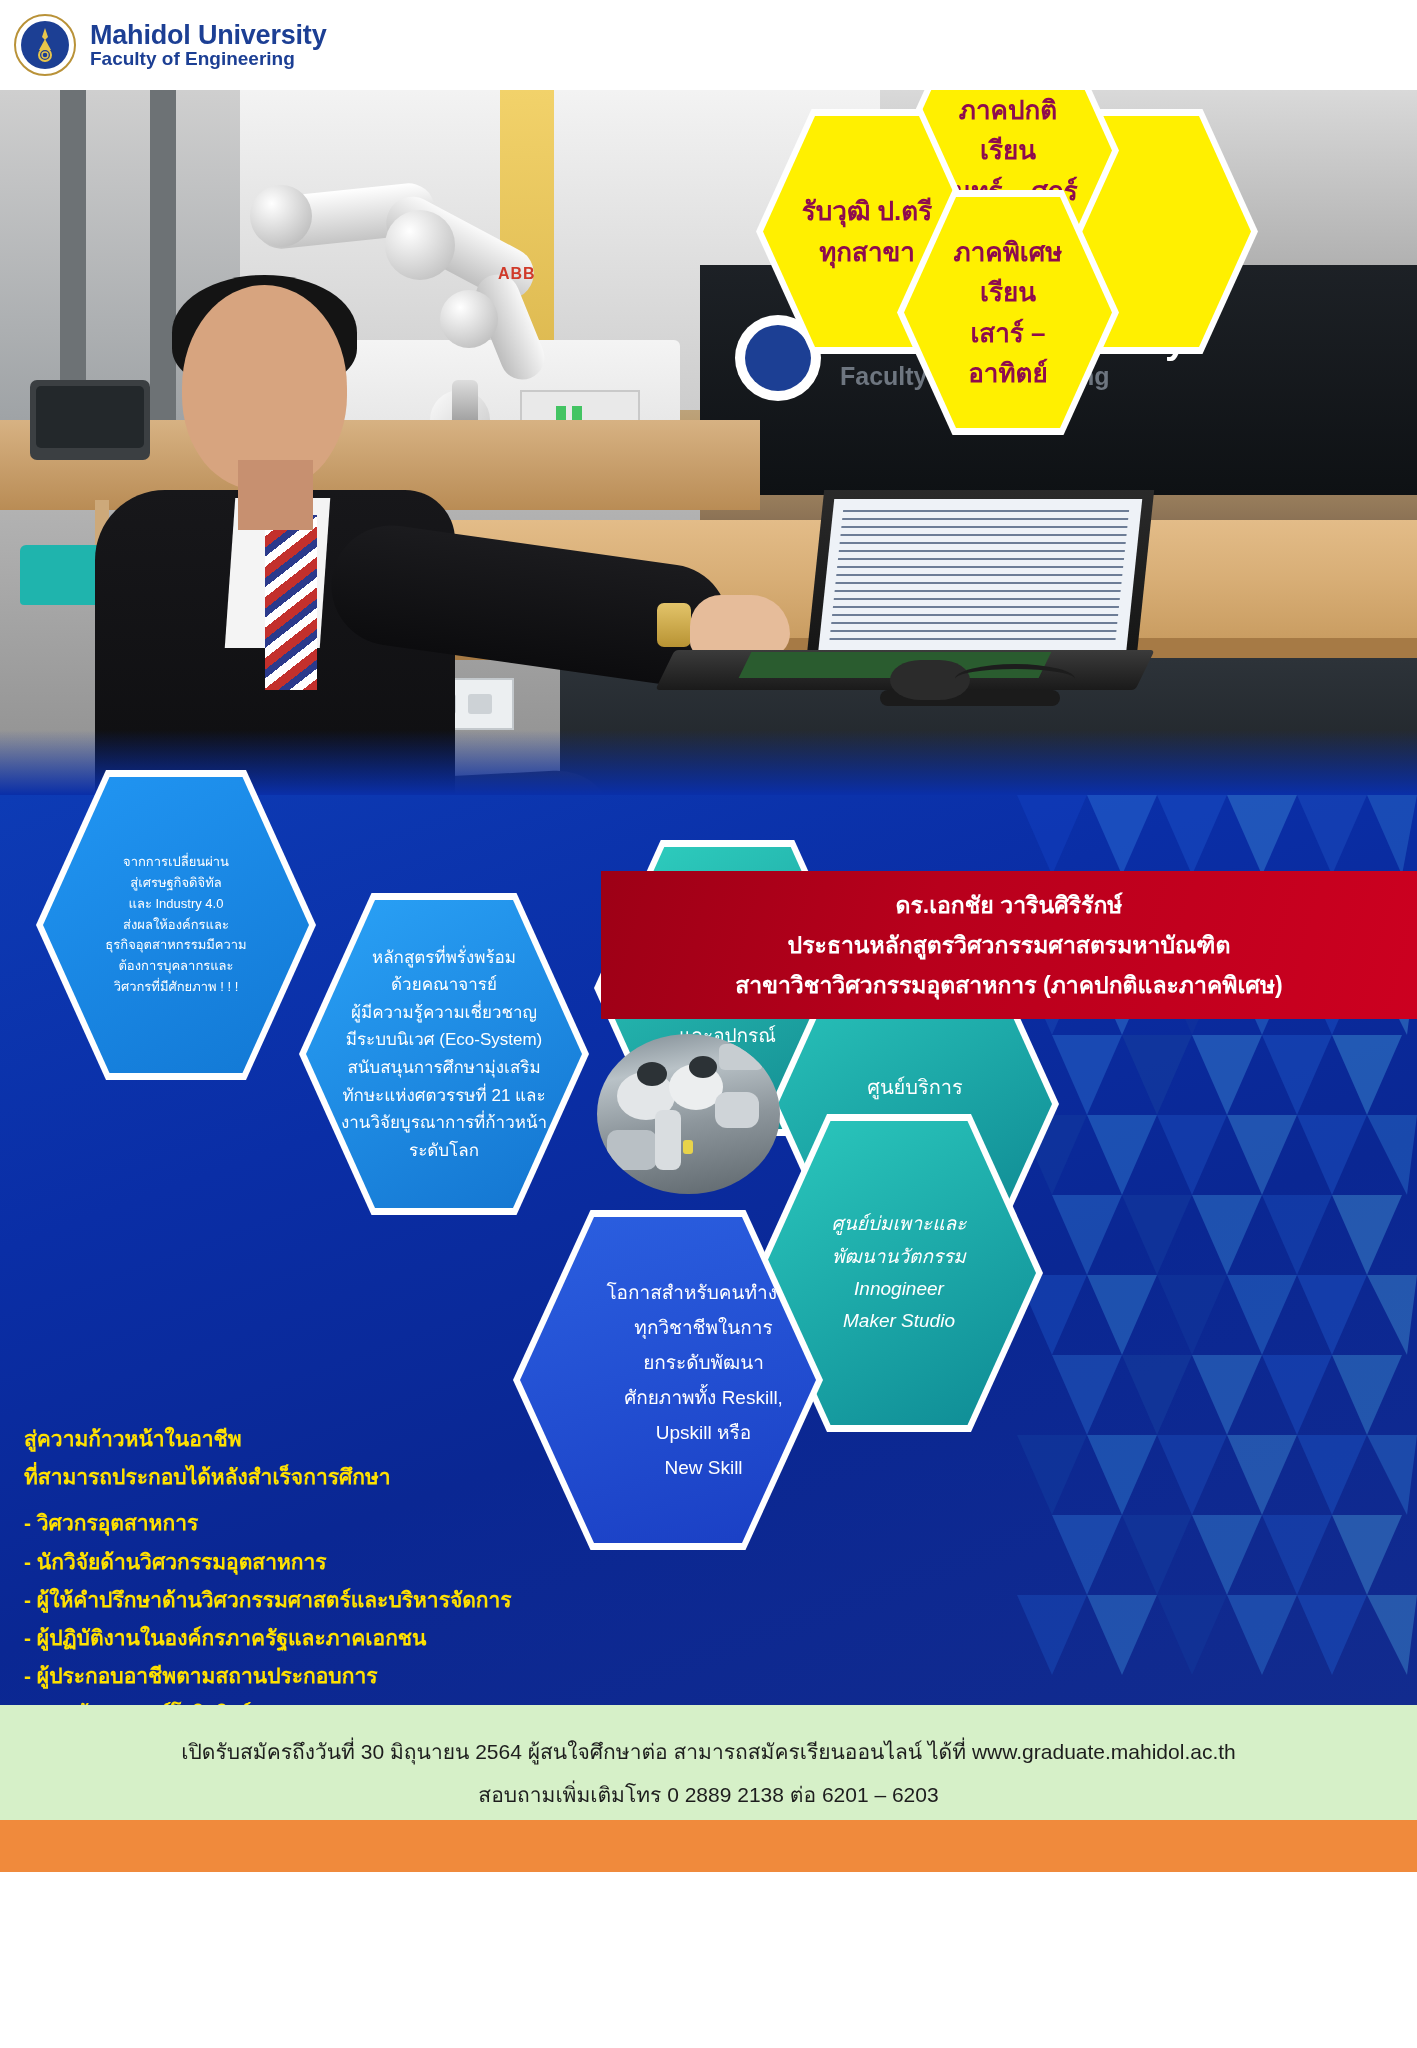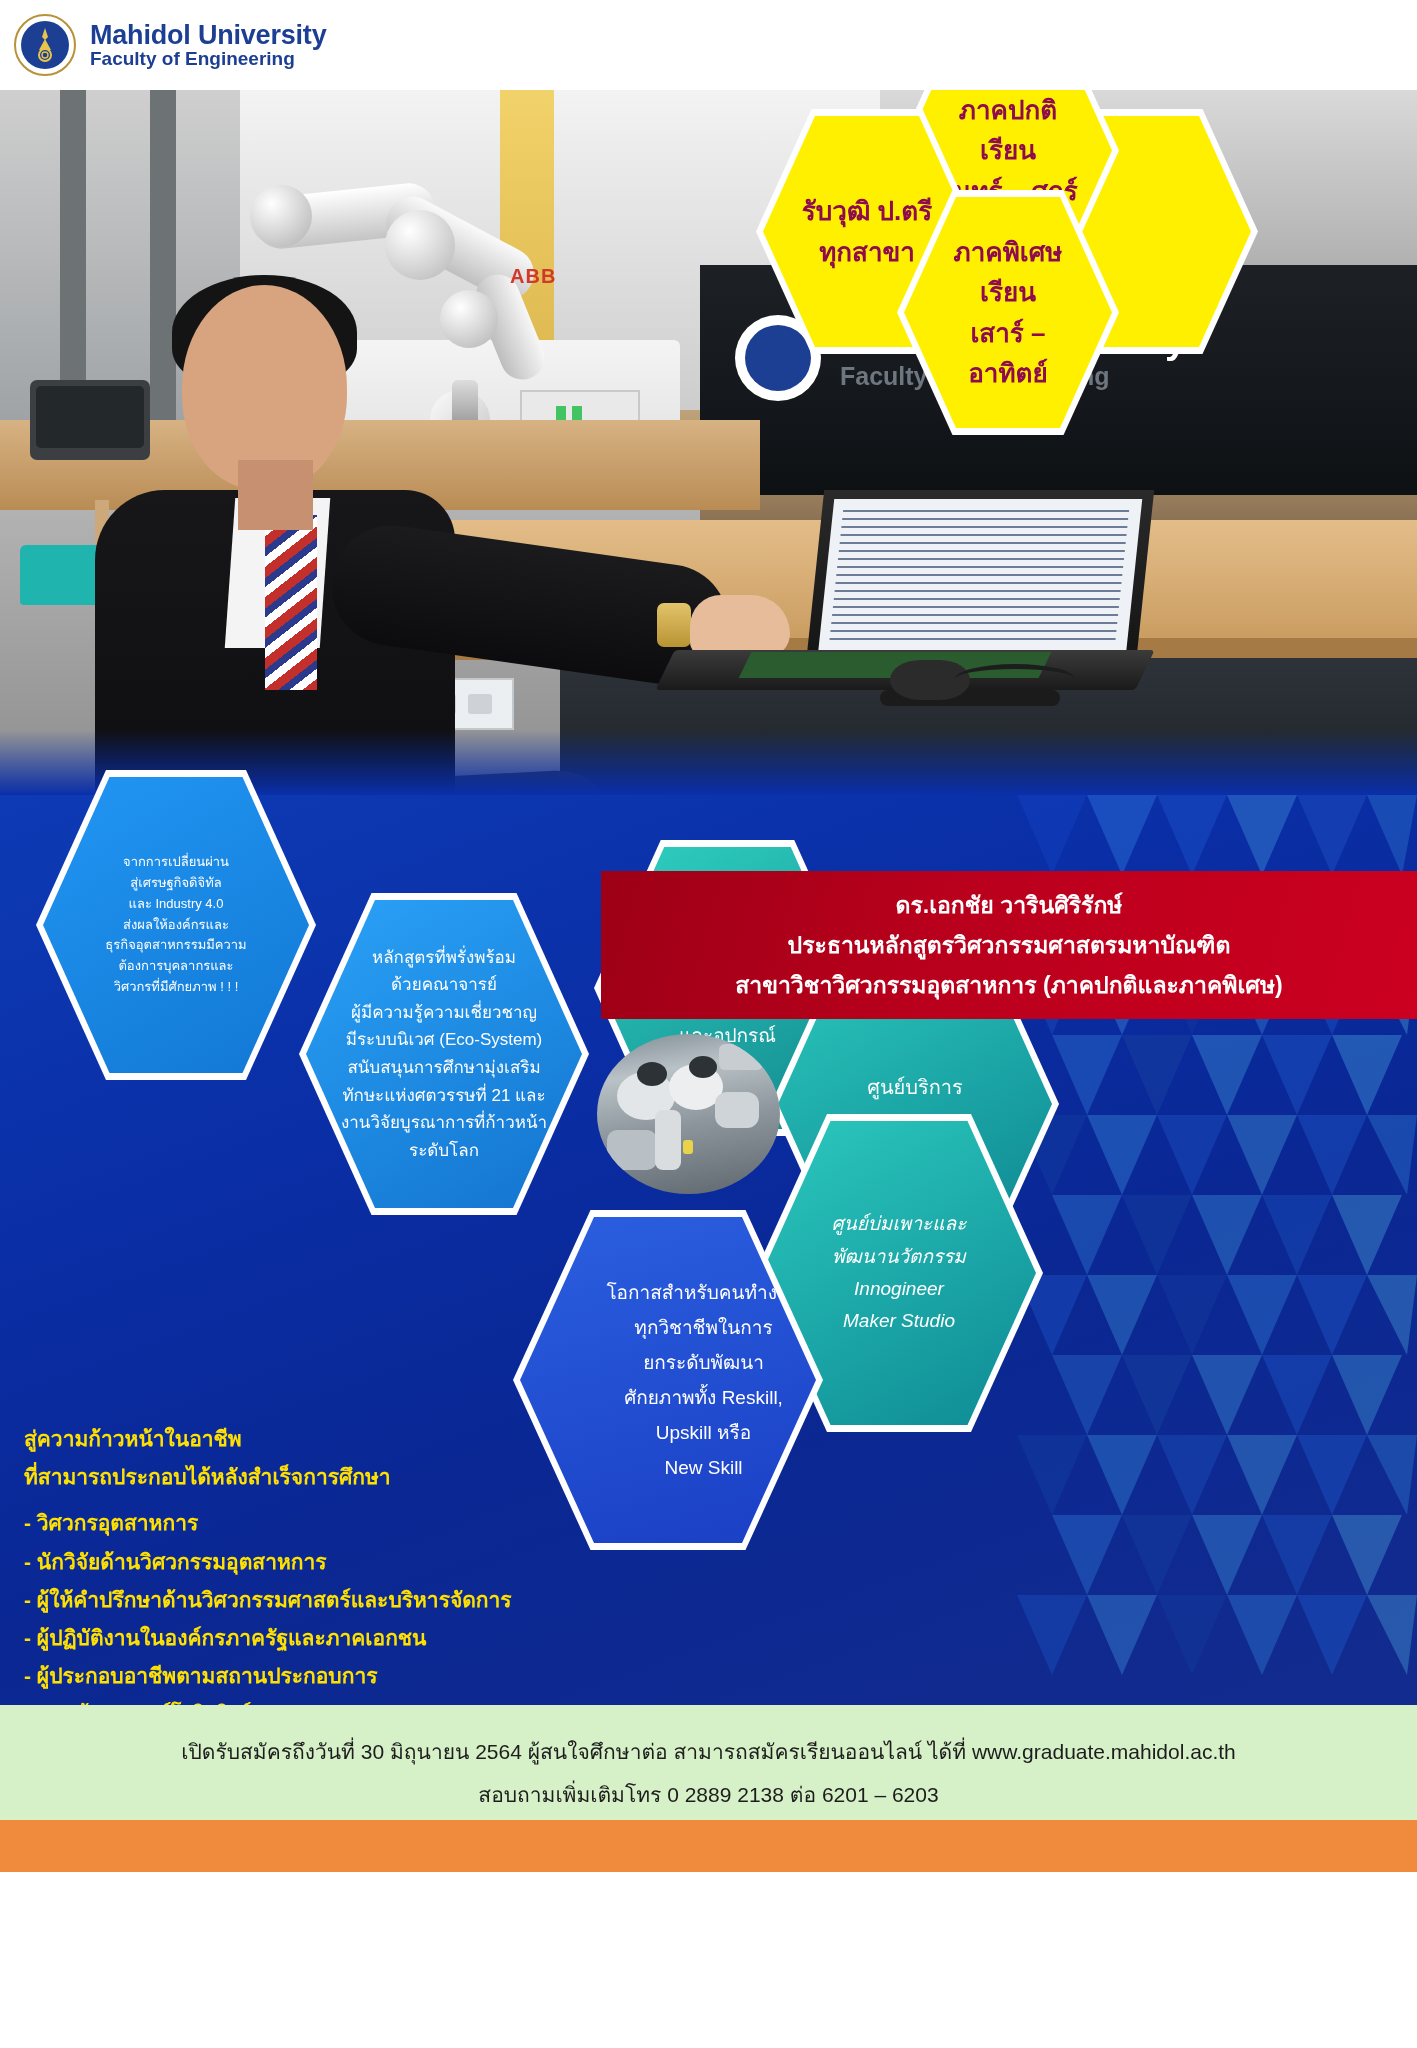--- a/index.html
+++ b/index.html
@@ -78,21 +78,21 @@
 
   
   .arm-base { left:430px; top:300px; width:60px; height:60px; background:linear-gradient(135deg,#fdfdfd,#c6c6c6); border-radius:50%; }
   .arm-s1 { left:255px; top:100px; width:180px; height:52px; background:linear-gradient(180deg,#ffffff,#c4c4c4); border-radius:26px; transform:rotate(-6deg); }
   .arm-s2 { left:380px; top:132px; width:160px; height:52px; background:linear-gradient(180deg,#fafafa,#bfbfbf); border-radius:26px; transform:rotate(28deg); }
   .arm-s3 { left:455px; top:215px; width:110px; height:44px; background:linear-gradient(180deg,#f7f7f7,#bdbdbd); border-radius:22px; transform:rotate(68deg); }
   .arm-j1 { left:250px; top:95px; width:62px; height:62px; background:radial-gradient(circle at 35% 30%,#ffffff,#aeaeae); border-radius:50%; }
   .arm-j2 { left:385px; top:120px; width:70px; height:70px; background:radial-gradient(circle at 35% 30%,#ffffff,#b4b4b4); border-radius:50%; }
   .arm-j3 { left:440px; top:200px; width:58px; height:58px; background:radial-gradient(circle at 35% 30%,#ffffff,#b0b0b0); border-radius:50%; }
   .arm-tip{ left:452px; top:290px; width:26px; height:46px; background:linear-gradient(180deg,#dddddd,#9a9a9a); border-radius:6px; }
-  .arm-label { left:498px; top:175px; color:#d03a2a; font-size:20px; font-weight:bold; letter-spacing:1px;margin-left:12px; }
+  .arm-label { left:498px; top:175px; color:#d03a2a; font-size:16px; font-weight:bold; letter-spacing:1px; }
 
   
   .sign {
     left:700px; top:175px; width:717px; height:230px;
     background:linear-gradient(180deg,#1d2126,#0e1114);
   }
   .sign-logo { left:735px; top:225px; width:86px; height:86px; border-radius:50%; background:#fff; }
   .sign-logo-in { left:745px; top:235px; width:66px; height:66px; border-radius:50%; background:#1c3f94; }
   .sign-t1 { left:840px; top:228px; color:#ffffff; font-size:39px; font-weight:bold; }
   .sign-t2 { left:840px; top:272px; color:#6e7680; font-size:25px; font-weight:bold; }

